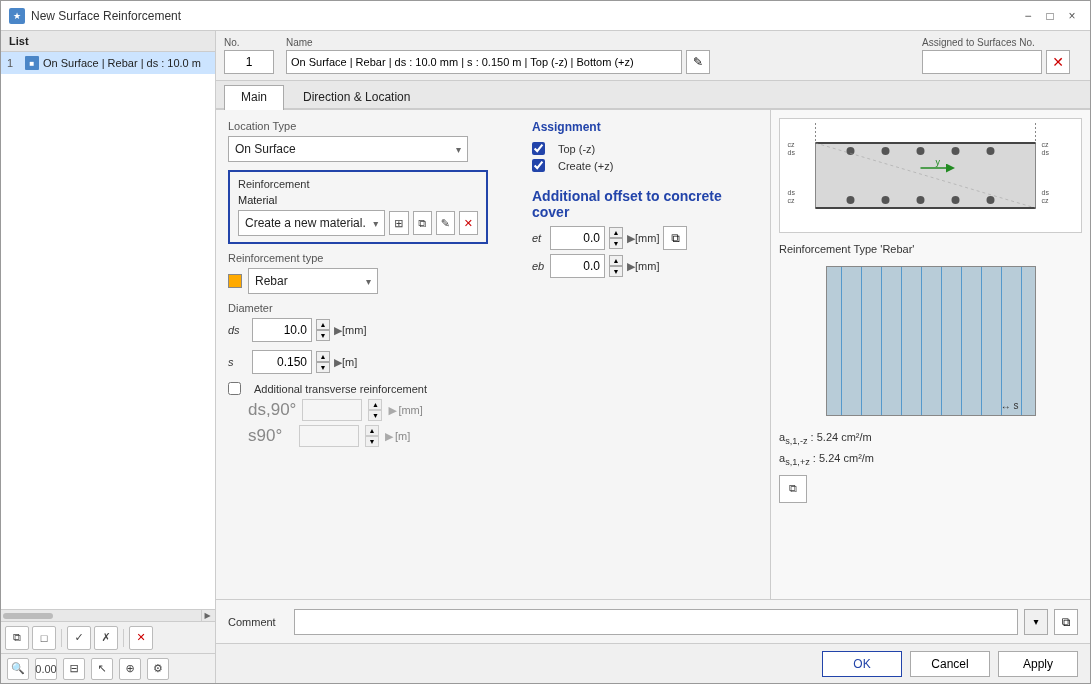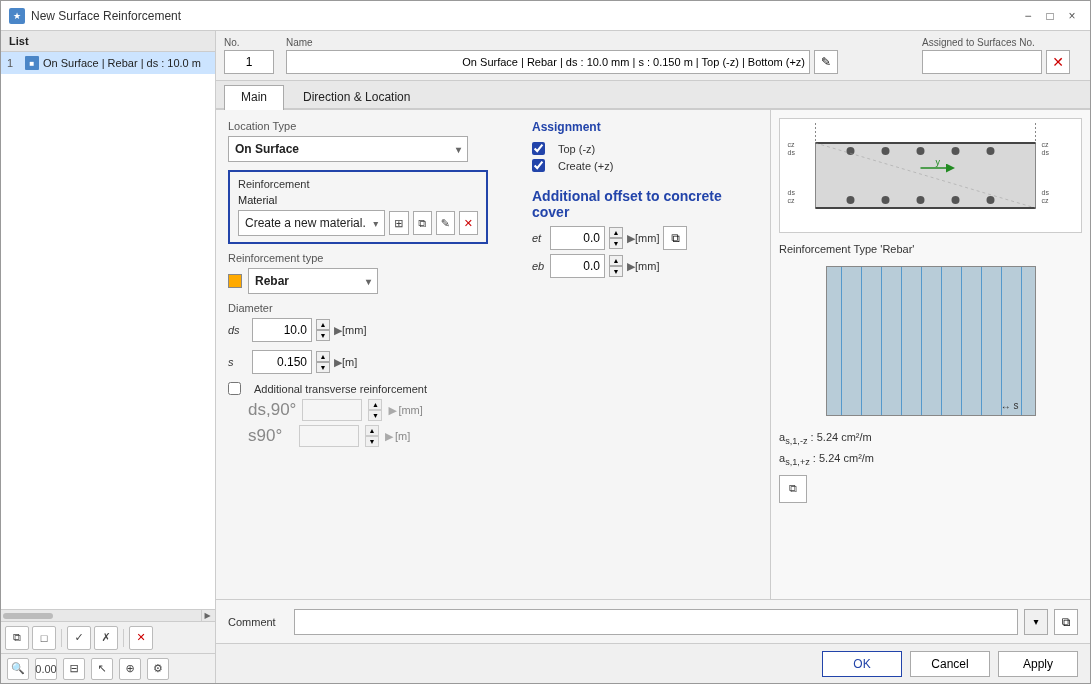--- a/index.html
+++ b/index.html
@@ -32,42 +32,42 @@
     .list-bottom-btn { width: 22px; height: 22px; border: 1px solid #bbb; background: #fff; cursor: pointer; display: flex; align-items: center; justify-content: center; font-size: 11px; color: #444; border-radius: 2px; }
 
     
     .detail-panel { flex: 1; display: flex; flex-direction: column; background: #f5f5f5; }
 
     .detail-header { display: flex; align-items: stretch; background: #f0f0f0; border-bottom: 1px solid #ccc; padding: 6px 8px; gap: 12px; }
     .header-field { display: flex; flex-direction: column; gap: 2px; }
     .header-label { font-size: 10px; color: #555; }
     .header-no-input { width: 50px; height: 24px; border: 1px solid #aaa; background: #fff; padding: 0 4px; font-size: 12px; text-align: center; }
     .header-name-row { display: flex; gap: 4px; align-items: center; }
-    .header-name-input { width: 524px; height: 24px; border: 1px solid #aaa; background: #fff; padding: 0 4px; font-size: 11px; text-align: right; }
+    .header-name-input { width: 396px; height: 24px; border: 1px solid #aaa; background: #fff; padding: 0 4px; font-size: 11px; }
     .header-edit-btn { width: 24px; height: 24px; border: 1px solid #aaa; background: #fff; cursor: pointer; display: flex; align-items: center; justify-content: center; font-size: 12px; }
     .assigned-input { width: 120px; height: 24px; border: 1px solid #aaa; background: #fff; padding: 0 4px; font-size: 11px; }
     .assigned-del-btn { width: 24px; height: 24px; border: 1px solid #aaa; background: #fff; cursor: pointer; display: flex; align-items: center; justify-content: center; color: #c00; font-size: 14px; }
 
     
     .tabs-bar { display: flex; background: #e8e8e8; border-bottom: 2px solid #ccc; padding: 0 8px; padding-top: 4px; gap: 0; }
     .tab { padding: 4px 16px; cursor: pointer; border: 1px solid transparent; border-bottom: none; font-size: 12px; background: transparent; margin-right: 2px; }
     .tab.active { background: #fff; border-color: #aaa; border-bottom-color: #fff; margin-bottom: -2px; }
 
     
     .tab-content { display: flex; flex: 1; overflow: hidden; }
     
     
     .form-area { flex: 1; padding: 10px 12px; overflow-y: auto; }
     
     .section-label { font-size: 11px; color: #555; margin-bottom: 4px; margin-top: 8px; }
     .section-label:first-child { margin-top: 0; }
     .field-label { font-size: 11px; color: #333; min-width: 20px; }
     
     
-    .dropdown { height: 26px; border: 1px solid #aaa; background: #fff; padding: 0 6px; font-size: 12px; display: flex; align-items: center; justify-content: space-between; cursor: pointer; font-weight: bold; }
+    .dropdown { height: 26px; border: 1px solid #aaa; background: #fff; padding: 0 6px; font-size: 12px; display: flex; align-items: center; justify-content: space-between; cursor: pointer; }
     .dropdown-arrow { font-size: 10px; color: #666; }
     
     .location-dropdown { width: 240px; }
     
     
     .reinforcement-box { border: 2px solid #2244aa; padding: 6px 8px; margin-bottom: 8px; width: 260px; }
     .reinforcement-box-label { font-size: 11px; color: #333; margin-bottom: 4px; }
     .material-row { display: flex; align-items: center; gap: 4px; }
     .material-dropdown { width: 185px; height: 26px; border: 1px solid #aaa; background: #fff; padding: 0 6px; font-size: 12px; display: flex; align-items: center; justify-content: space-between; cursor: pointer; }
     .icon-btn { width: 24px; height: 24px; border: 1px solid #aaa; background: #fff; cursor: pointer; display: flex; align-items: center; justify-content: center; font-size: 11px; color: #444; }

